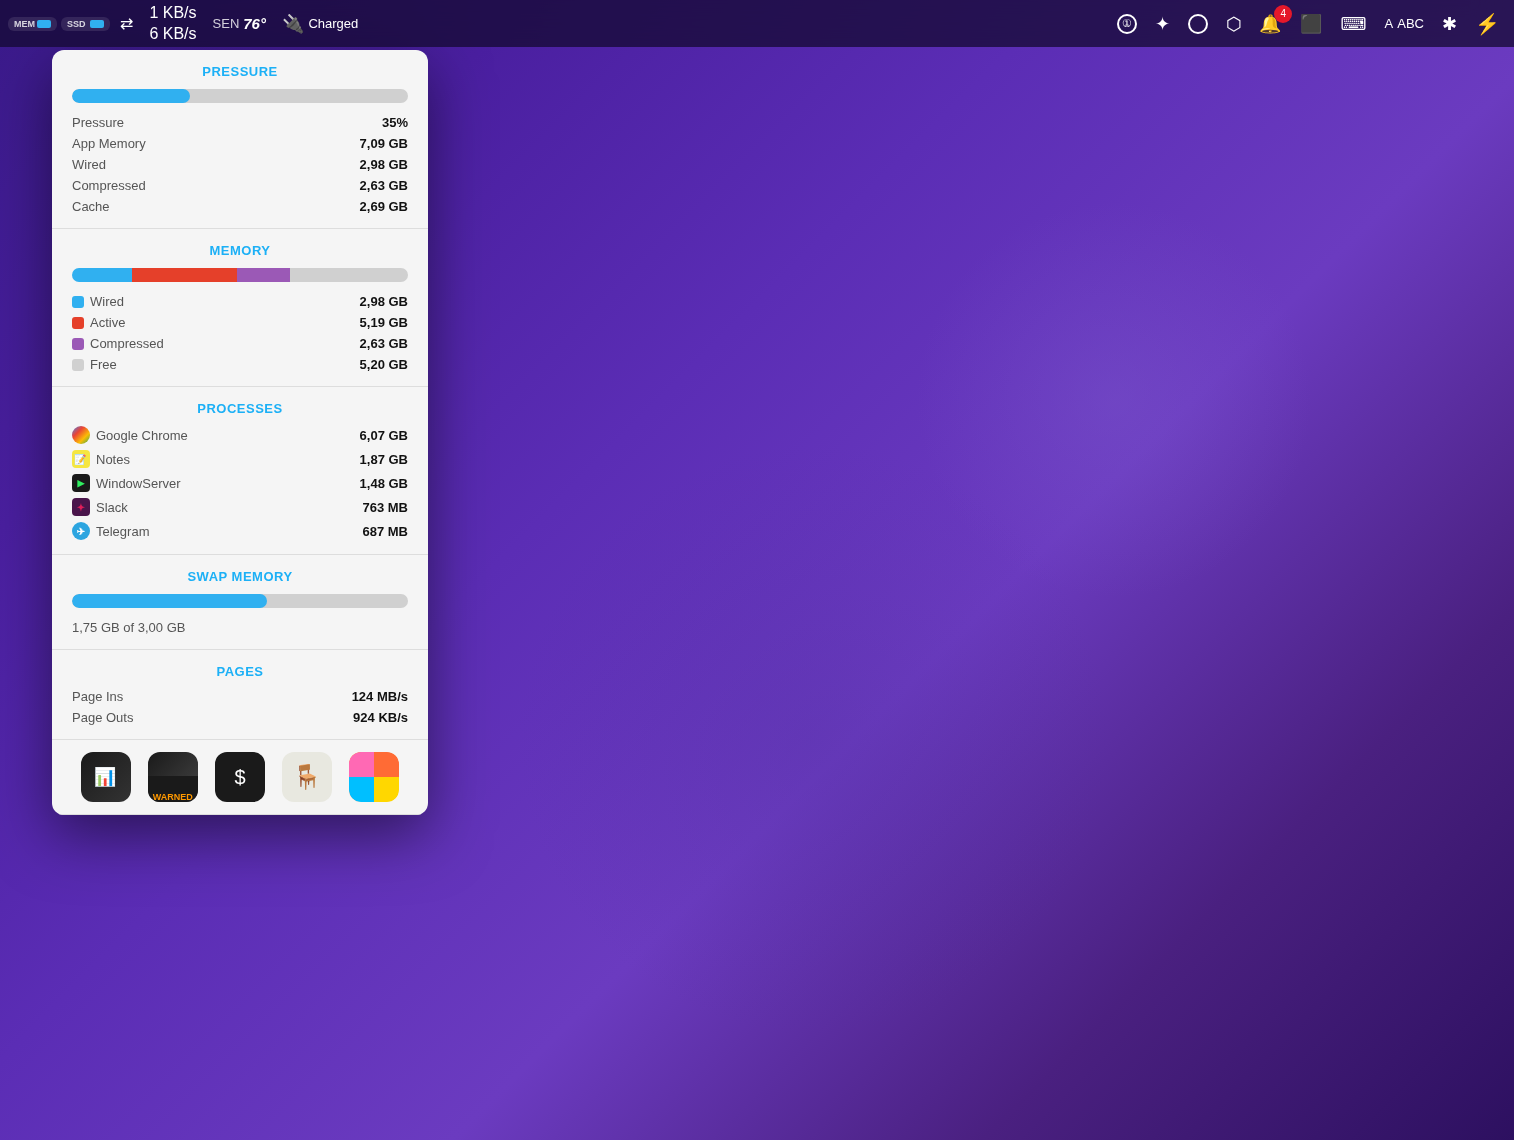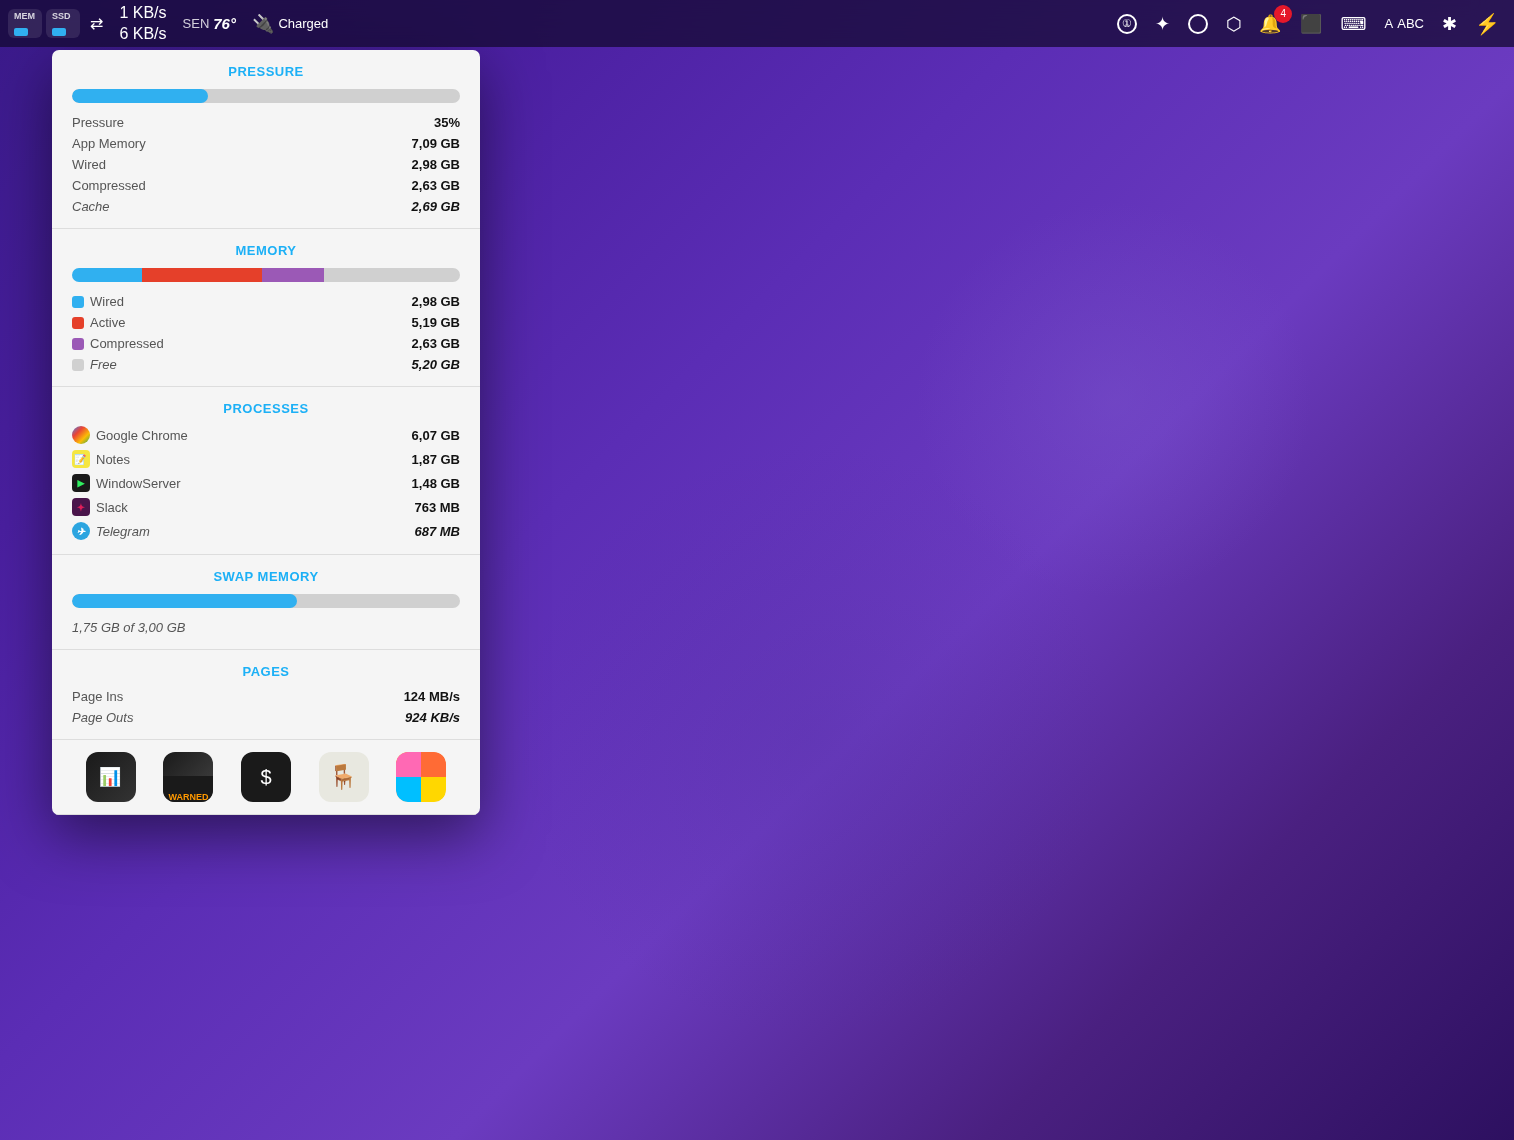--- a/index.html
+++ b/index.html
@@ -62,22 +62,22 @@
     }
 
     .mem-bars {
       display: flex;
       flex-direction: column;
       gap: 2px;
     }
 
     .mem-bar-row {
       display: flex;
-      gap: 7px;
-      flex-direction: column;
+      gap: 1px;
+      align-items: center;
     }
 
     .mem-label {
       font-size: 9px;
       color: rgba(255,255,255,0.8);
       font-weight: bold;
       width: 22px;
     }
 
     .mini-bar {
@@ -128,23 +128,23 @@
       position: relative;
       display: flex;
       align-items: center;
     }
 
     
     .popup {
       position: absolute;
       top: 50px;
       left: 52px;
-      width: 428px;
+      width: 376px;
       background: #f5f5f5;
-      border-radius: 7px;
+      border-radius: 12px;
       box-shadow: 0 20px 60px rgba(0,0,0,0.5);
       overflow: hidden;
     }
 
     .section {
       padding: 14px 20px;
       border-bottom: 1px solid #ddd;
     }
 
     .section:last-child {
@@ -177,21 +177,20 @@
 
     .stat-row {
       display: flex;
       justify-content: space-between;
       align-items: center;
       margin-bottom: 6px;
     }
 
     .stat-row:last-child {
       margin-bottom: 0;
-      font-style: italic;
     }
 
     .stat-label {
       font-size: 13px;
       color: #555;
       display: flex;
       align-items: center;
       gap: 6px;
     }
 

